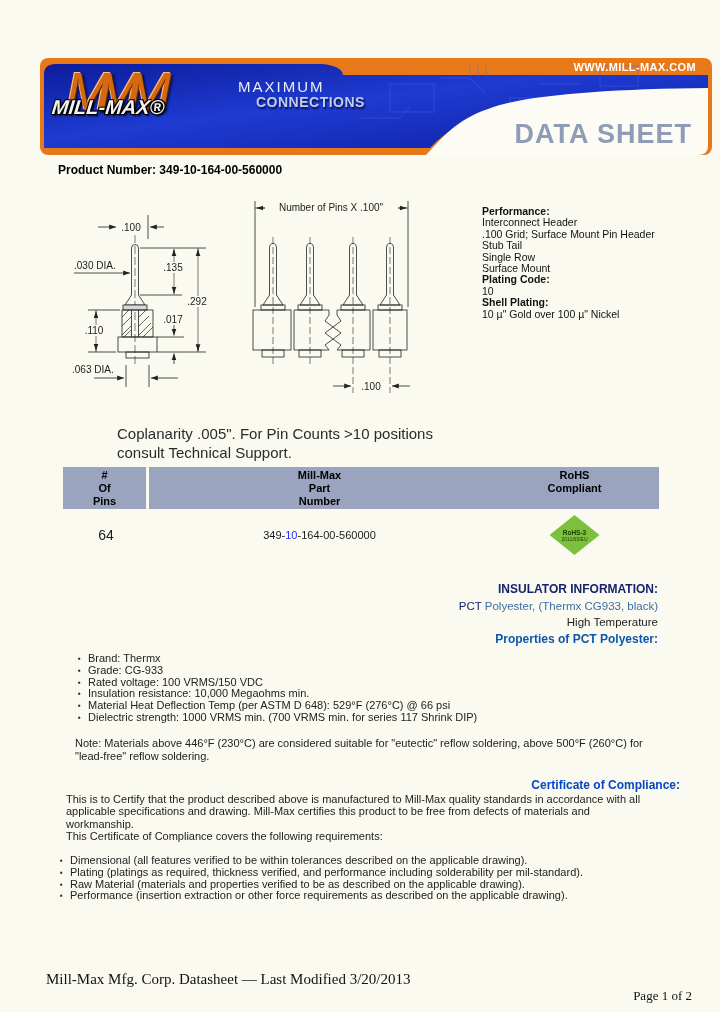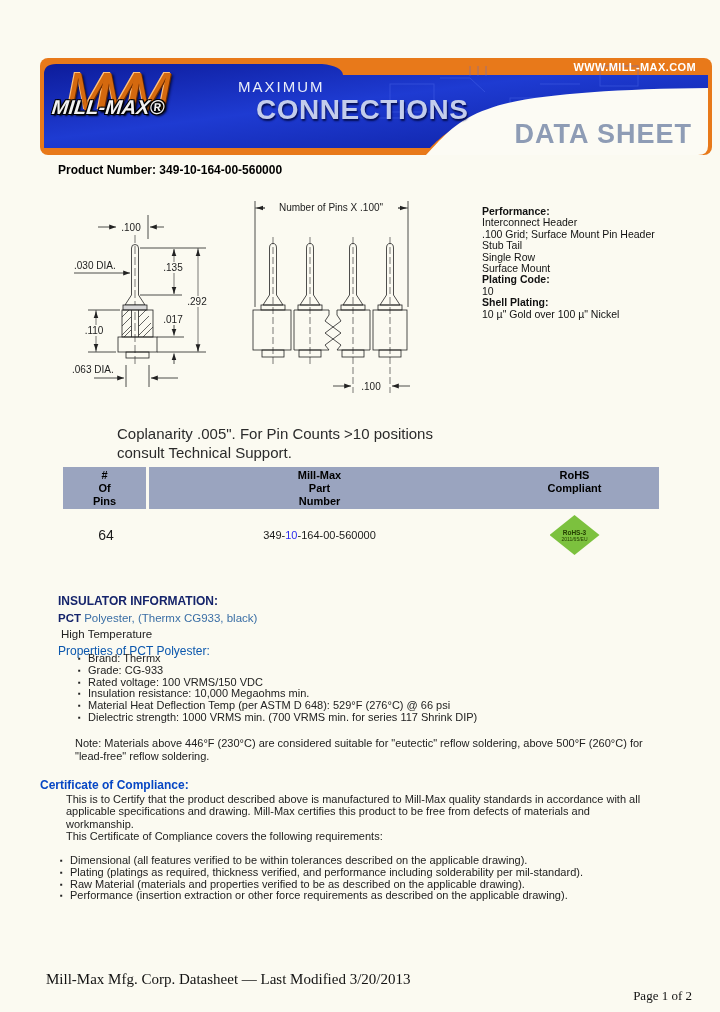--- a/index.html
+++ b/index.html
@@ -13,21 +13,21 @@
   .website { position:absolute; right:16px; top:3px; color:#FFFFFF; font-weight:bold;
              font-size:11px; letter-spacing:.4px; }
   .logo { position:absolute; left:10px; top:2px; width:185px; height:90px; }
   .logo-ms { position:absolute; left:16px; top:0px; font-size:54px; font-weight:normal;
              letter-spacing:-15px; color:#D4690F; font-style:italic;
              text-shadow:1px 1px 0 #6B2A00, -1px -1px 0 #FFC07A, 2px 2px 3px #00083A; }
   .logo-name { position:absolute; left:2px; top:36px; font-size:20px; font-weight:bold;
                font-style:italic; color:#F2F2F2; transform:skewX(-6deg); letter-spacing:0px;
                text-shadow:-1px -1px 0 #000,1px -1px 0 #000,-1px 1px 0 #000,1px 1px 0 #000,2px 2px 2px #000; }
   .tagline1 { position:absolute; left:198px; top:20px; color:#E9EDF8; font-size:15px; letter-spacing:2px; }
-  .tagline2 { position:absolute; left:216px; top:36px; color:#C3CDEC; font-size:28px; font-weight:bold;
+  .tagline2 { position:absolute; left:216px; top:36px; color:#C3CDEC; font-size:14px; font-weight:bold;
               letter-spacing:.5px; text-shadow:1px 2px 2px #040D52; }
   .sheet-title { position:absolute; right:20px; bottom:5px; font-size:27px; font-weight:bold;
                  color:#8E9CB5; letter-spacing:1px; }
 
   
   .product-line { position:absolute; left:58px; top:163px; font-size:12px; font-weight:bold; color:#000; }
 
   
   .dwg { position:absolute; }
   .dwg text { font-family:"Liberation Sans",sans-serif; font-size:10px; fill:#222; }
@@ -49,34 +49,34 @@
   .tr2 { width:341px; text-align:center; font-size:11px; }
   .tr3 { flex:1; display:flex; justify-content:center; }
   .part-hl { color:#2B2BEF; }
   .rohs { width:50px; height:40px; background:#7CC13E;
           clip-path:polygon(50% 0,100% 50%,50% 100%,0 50%);
           display:flex; flex-direction:column; justify-content:center; align-items:center; }
   .rohs .l1 { font-size:6.5px; font-weight:bold; color:#233E00; line-height:7px; }
   .rohs .l2 { font-size:5px; color:#233E00; line-height:6px; }
 
   
-  .insul { position:absolute; left:58px; top:594px; width:600px; }
+  .insul { position:absolute; left:58px; top:582px; width:600px;text-align:right; }
   .insul-h { font-size:12px; font-weight:bold; color:#15246B; margin-bottom:4px; }
   .insul-mat { font-size:11.5px; margin-bottom:4px; }
-  .mat-abbr { font-weight:bold; color:#15246B; }
+  .mat-abbr { font-weight:normal; color:#15246B; }
   .mat-desc { color:#3A6EA5; }
   .mat-note { font-size:11.5px; color:#222; margin-left:3px; margin-bottom:4px; }
-  .props-h { font-size:12px; font-weight:normal; color:#0B57AD; }
+  .props-h { font-size:12px; font-weight:bold; color:#0B57AD; }
   .blist { position:absolute; left:78px; width:590px; }
   .blist .row { font-size:11px; line-height:11.8px; color:#222; }
   .blist .bu { display:inline-block; width:10px; font-size:8px; vertical-align:1px; }
   .note { position:absolute; left:75px; top:737px; width:586px; font-size:11px; line-height:12.6px; color:#222; }
 
   
-  .cert-h { position:absolute; left:40px; top:778px; width:640px; text-align:left;
+  .cert-h { position:absolute; left:40px; top:778px; width:640px; text-align:right;
             font-size:12px; font-weight:bold; color:#0747C4; }
   .cert-p1 { position:absolute; left:66px; top:793px; width:594px; font-size:11px; line-height:12.4px; color:#222; }
   .cert-p2 { position:absolute; left:66px; top:830px; width:594px; font-size:11px; color:#222; }
 
   
   .foot-l { position:absolute; left:46px; top:971px; font-family:"Liberation Serif",serif; font-size:15px; color:#111; }
   .foot-r { position:absolute; right:28px; top:988px; font-family:"Liberation Serif",serif; font-size:13px; color:#111; }
 </style>
 </head>
 <body>

